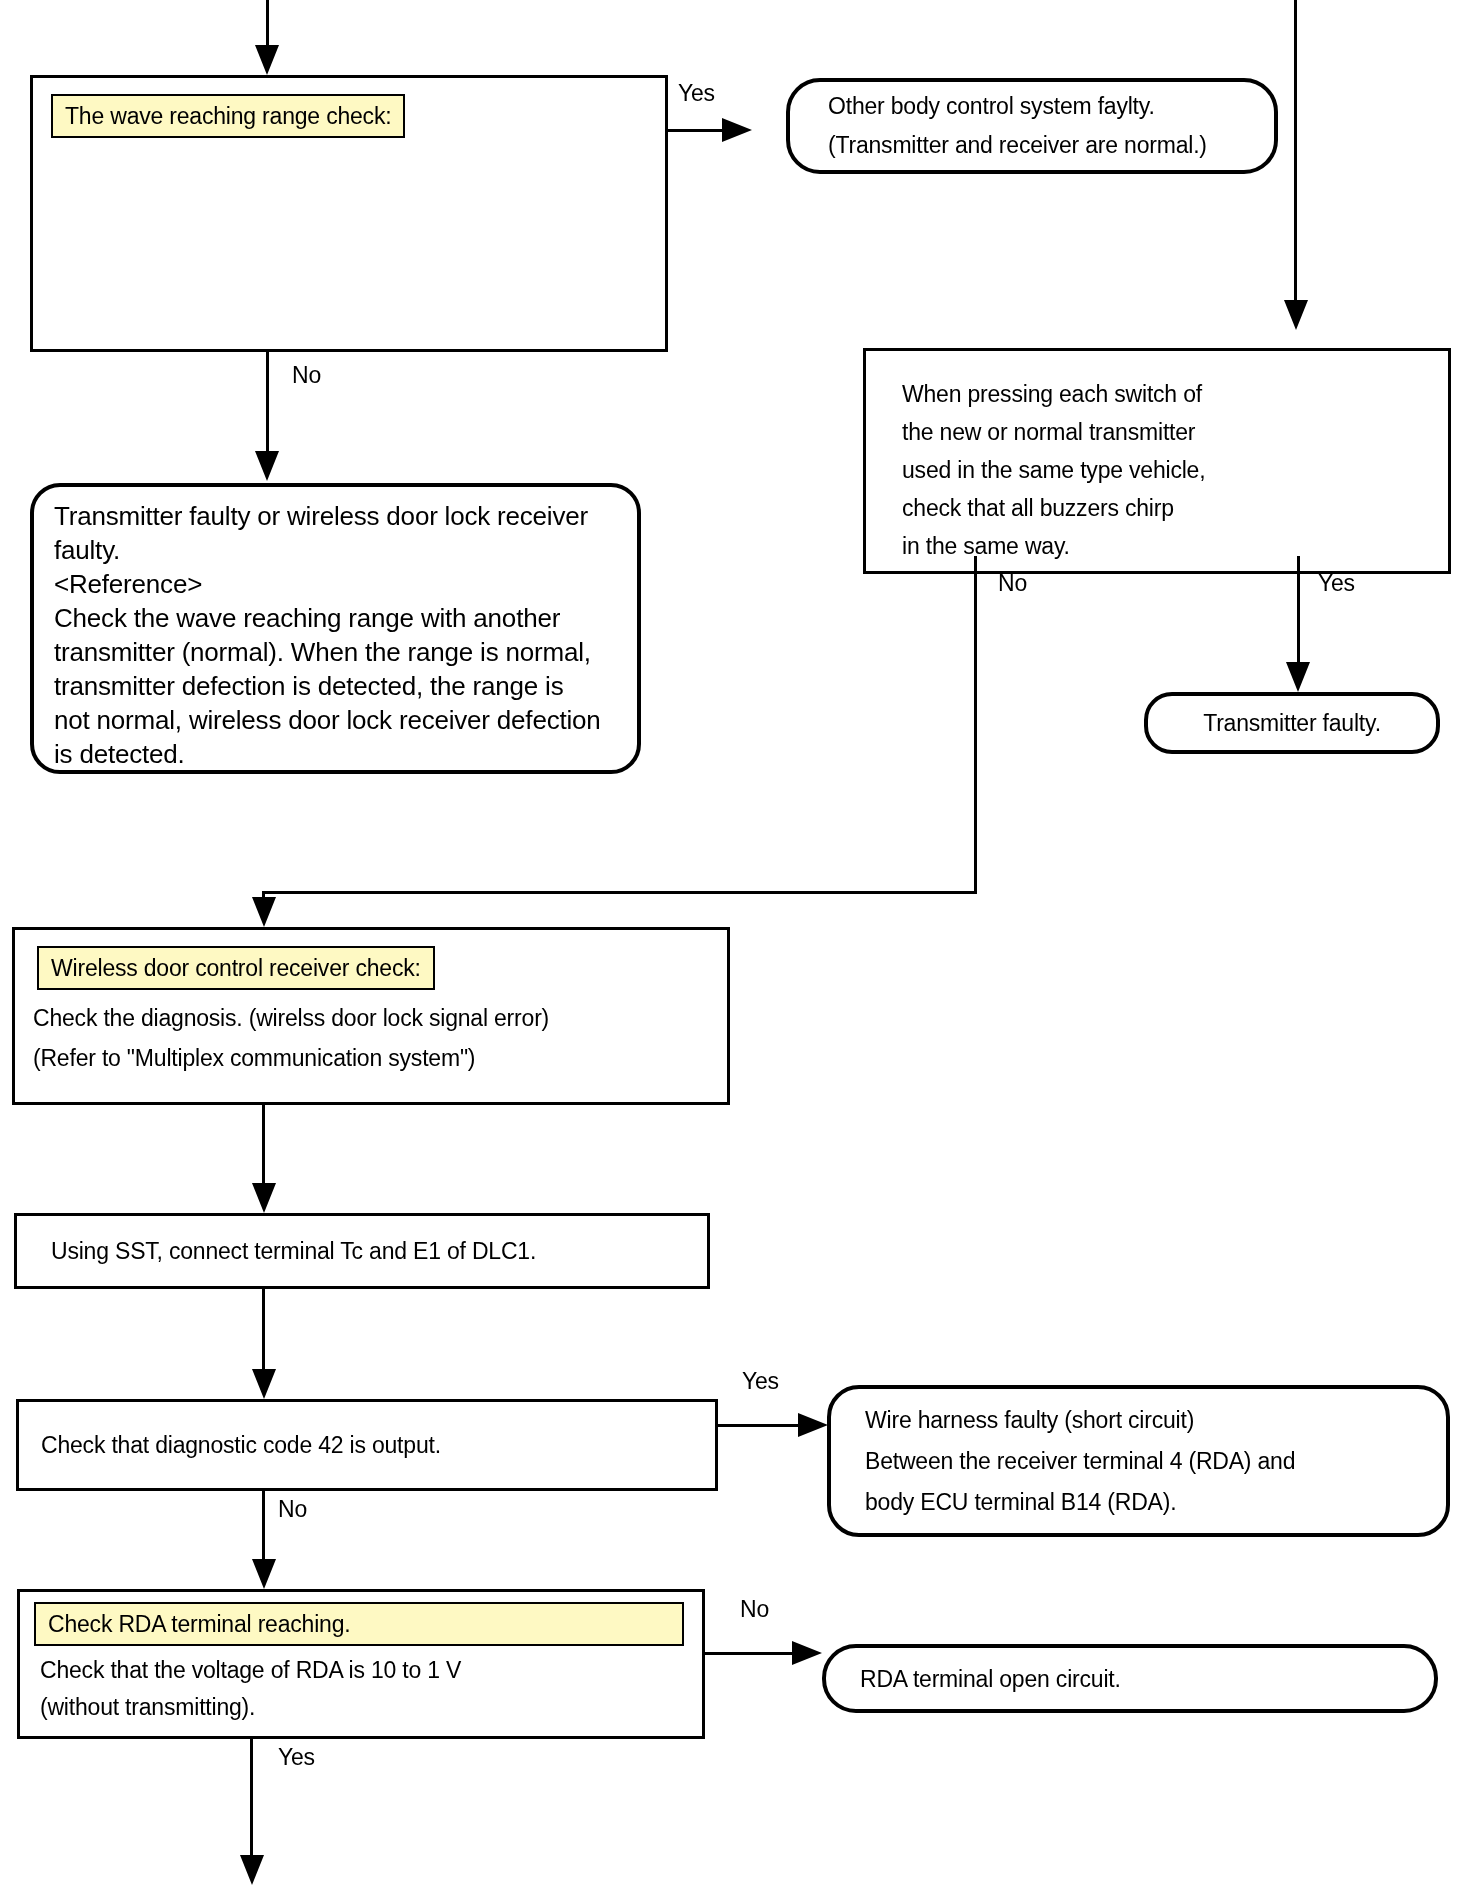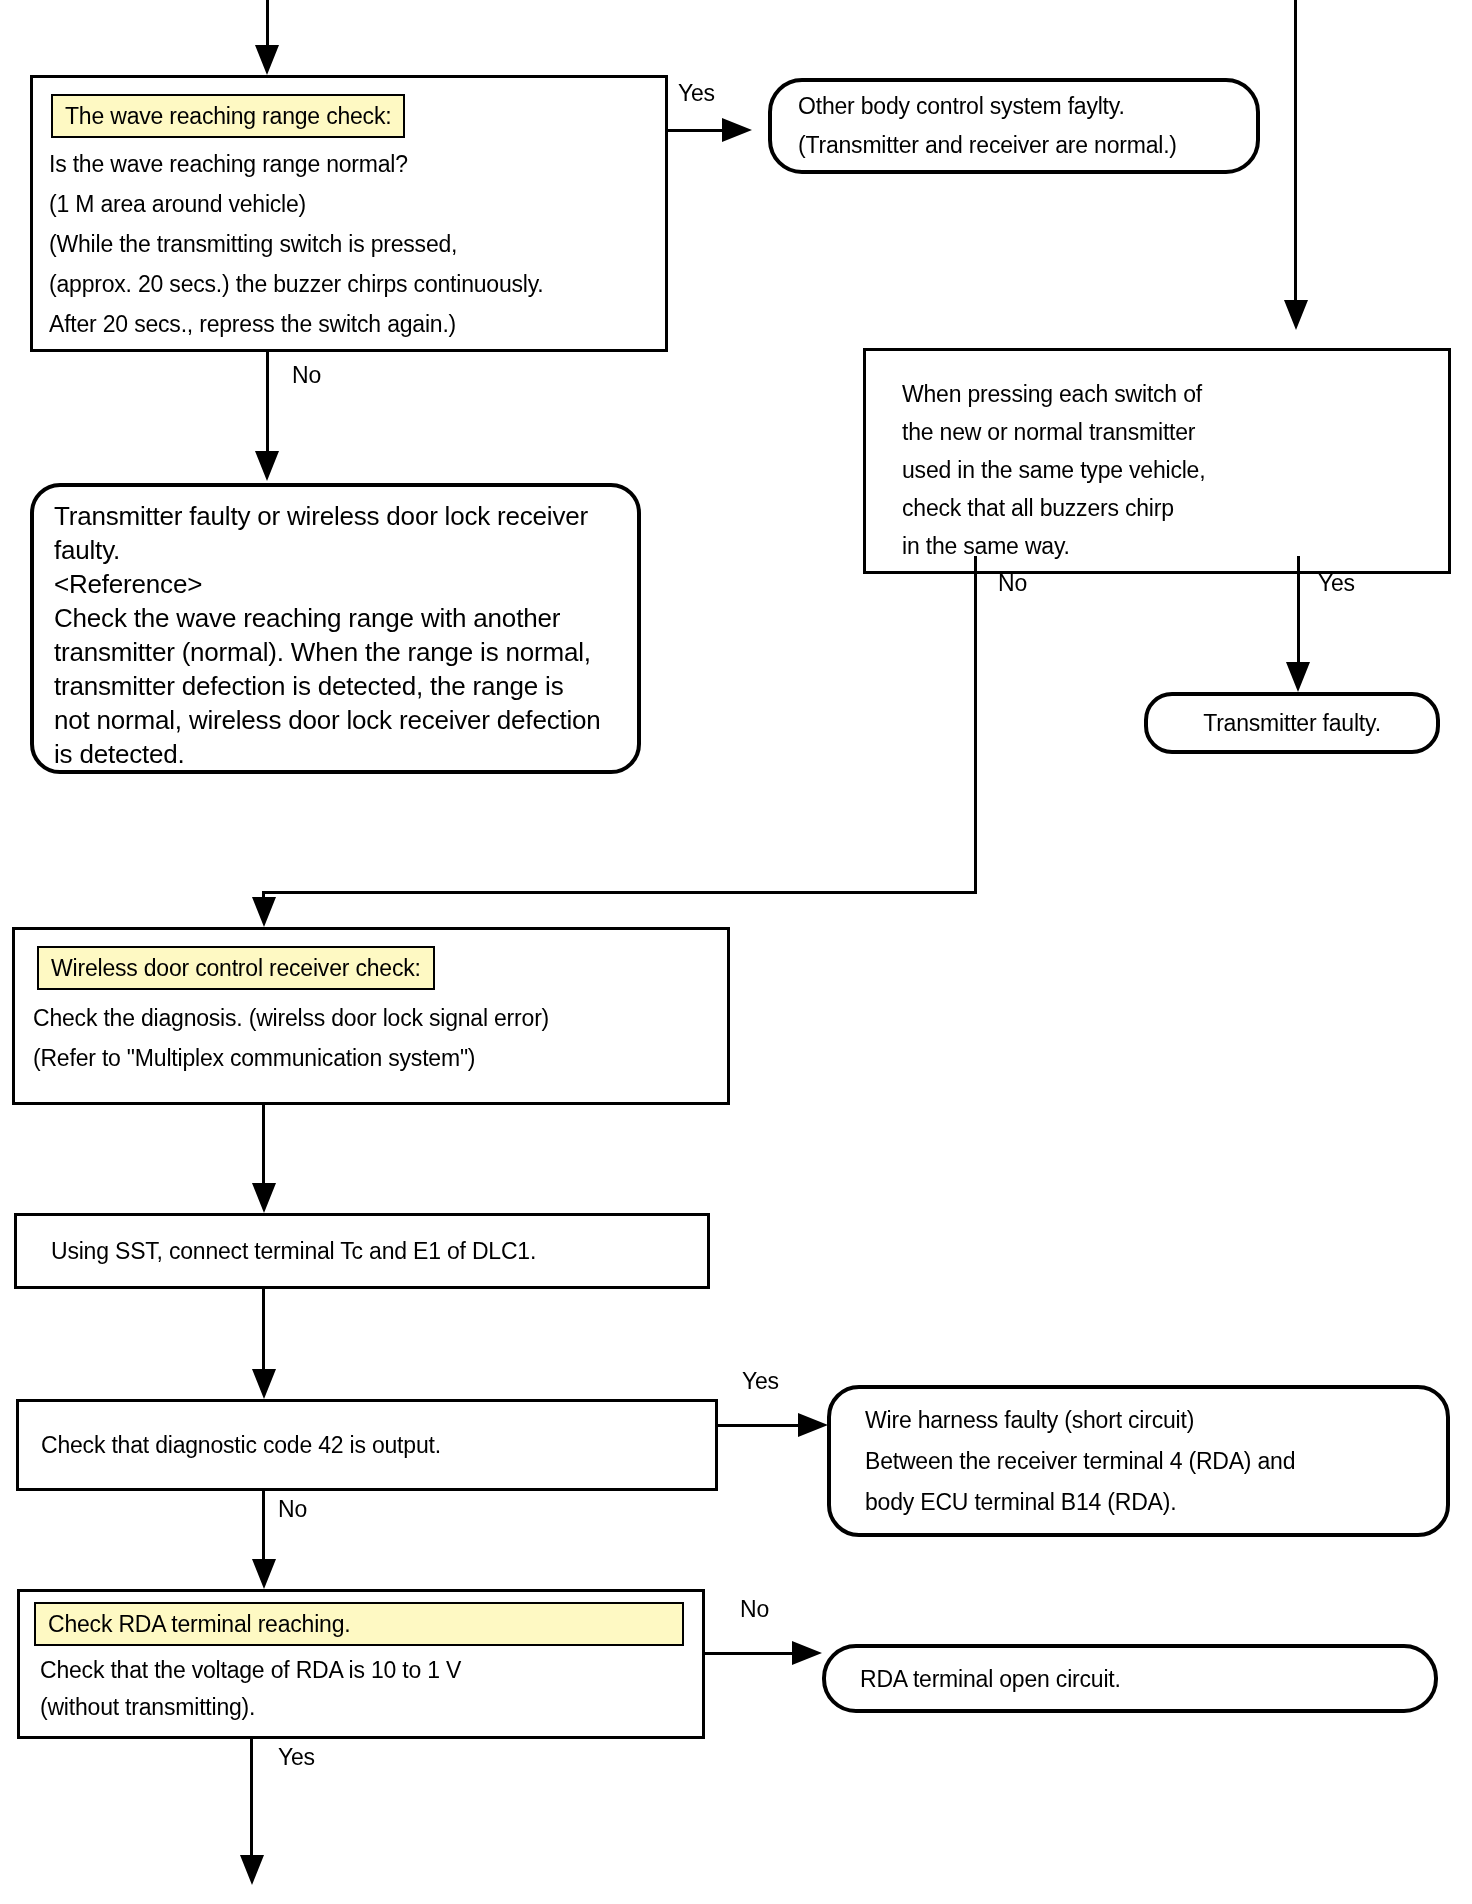--- a/index.html
+++ b/index.html
@@ -21,32 +21,27 @@
 </head>
 <body>
 
 <div class="canvas">
 
   <div class="vline" style="left:266px;top:0;height:47px;"></div>
   <div class="arr down" style="left:255px;top:45px;"></div>
 
   <div class="box" style="left:30px;top:75px;width:638px;height:277px;padding:12px 16px;">
     <div class="titlebox" style="margin:4px 0 6px 2px;">The wave reaching range check:</div>
-    <div class="body">Is the wave reaching range normal?
-(1 M area around vehicle)
-(While the transmitting switch is pressed,
-(approx. 20 secs.) the buzzer chirps continuously.
-After 20 secs., repress the switch again.)</div>
   </div>
 
   <div class="lbl" style="left:678px;top:80px;">Yes</div>
   <div class="hline" style="left:668px;top:129px;width:56px;"></div>
   <div class="arr right" style="left:722px;top:118px;"></div>
 
-  <div class="box rounded vcenter" style="left:768px;top:78px;width:492px;height:96px;padding-left:26px;">
+  <div class="box rounded vcenter" style="left:786px;top:78px;width:492px;height:96px;padding-left:38px;">
     <div class="body" style="line-height:39px;">Other body control system faylty.
 (Transmitter and receiver are normal.)</div>
   </div>
 
   <div class="lbl" style="left:292px;top:362px;">No</div>
   <div class="vline" style="left:266px;top:352px;height:101px;"></div>
   <div class="arr down" style="left:255px;top:451px;"></div>
 
   <div class="box rounded" style="left:30px;top:483px;width:611px;height:291px;padding:12px 20px;border-radius:30px;">
     <div class="body" style="line-height:34px;font-size:26px;">Transmitter faulty or wireless door lock receiver

